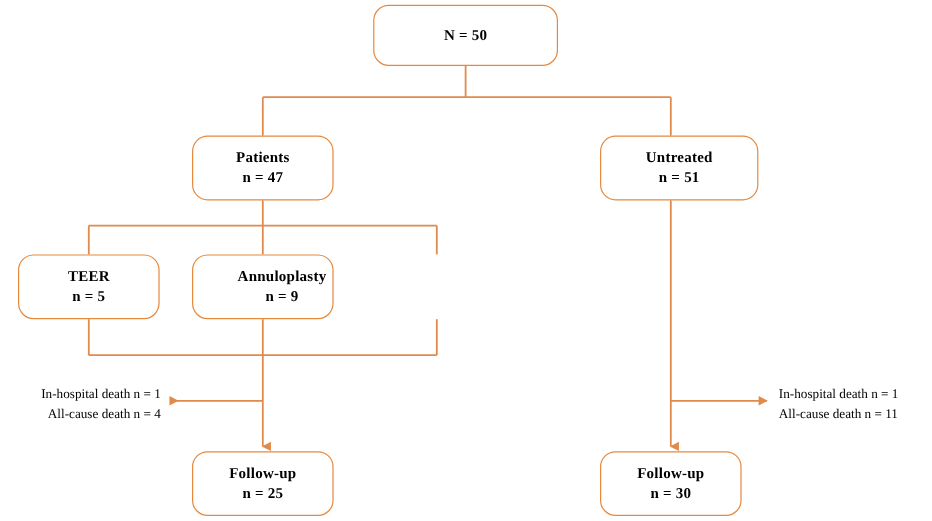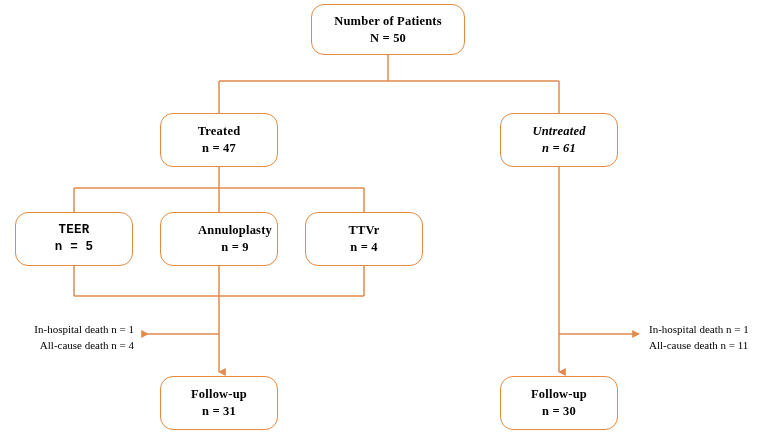--- a/index.html
+++ b/index.html
@@ -94,52 +94,47 @@
 
       <path d="M 219 334 L 142 334" marker-end="url(#arrow-left)"></path>
 
       <path d="M 559 167 L 559 372" marker-end="url(#arrow-down)"></path>
 
       <path d="M 559 334 L 639 334" marker-end="url(#arrow-right)"></path>
     </g>
   </svg>
 
   <div class="node" style="left:311px; top:4px; width:154px; height:51px;">
-    <span class="ln1">Number of Patients</span>
     <span class="ln2">N = 50</span>
   </div>
 
   <div class="node" style="left:160px; top:113px; width:118px; height:54px;">
-    <span class="ln1">Treated</span>
+    <span class="ln1">Patients</span>
     <span class="ln2">n = 47</span>
   </div>
 
-  <div class="node" style="left:500px; top:113px; width:118px; height:54px;font-style:italic;">
+  <div class="node" style="left:500px; top:113px; width:132px; height:54px;">
     <span class="ln1">Untreated</span>
-    <span class="ln2">n = 61</span>
+    <span class="ln2">n = 51</span>
   </div>
 
-  <div class="node" style="left:15px; top:212px; width:118px; height:54px;font-family:Liberation Mono, monospace;">
+  <div class="node" style="left:15px; top:212px; width:118px; height:54px;">
     <span class="ln1">TEER</span>
     <span class="ln2">n = 5</span>
   </div>
 
   <div class="node" style="left:160px; top:212px; width:118px; height:54px;padding-left:32px;">
     <span class="ln1">Annuloplasty</span>
     <span class="ln2">n = 9</span>
   </div>
 
-  <div class="node" style="left:305px; top:212px; width:118px; height:54px;">
-    <span class="ln1">TTVr</span>
-    <span class="ln2">n = 4</span>
-  </div>
 
   <div class="node" style="left:160px; top:376px; width:118px; height:54px;">
     <span class="ln1">Follow-up</span>
-    <span class="ln2">n = 31</span>
+    <span class="ln2">n = 25</span>
   </div>
 
   <div class="node" style="left:500px; top:376px; width:118px; height:54px;">
     <span class="ln1">Follow-up</span>
     <span class="ln2">n =  30</span>
   </div>
 
   <div class="note left" style="left:2px; top:322px; width:132px;">
     <span class="nl">In-hospital death n = 1</span>
     <span class="nl">All-cause death n = 4</span>

